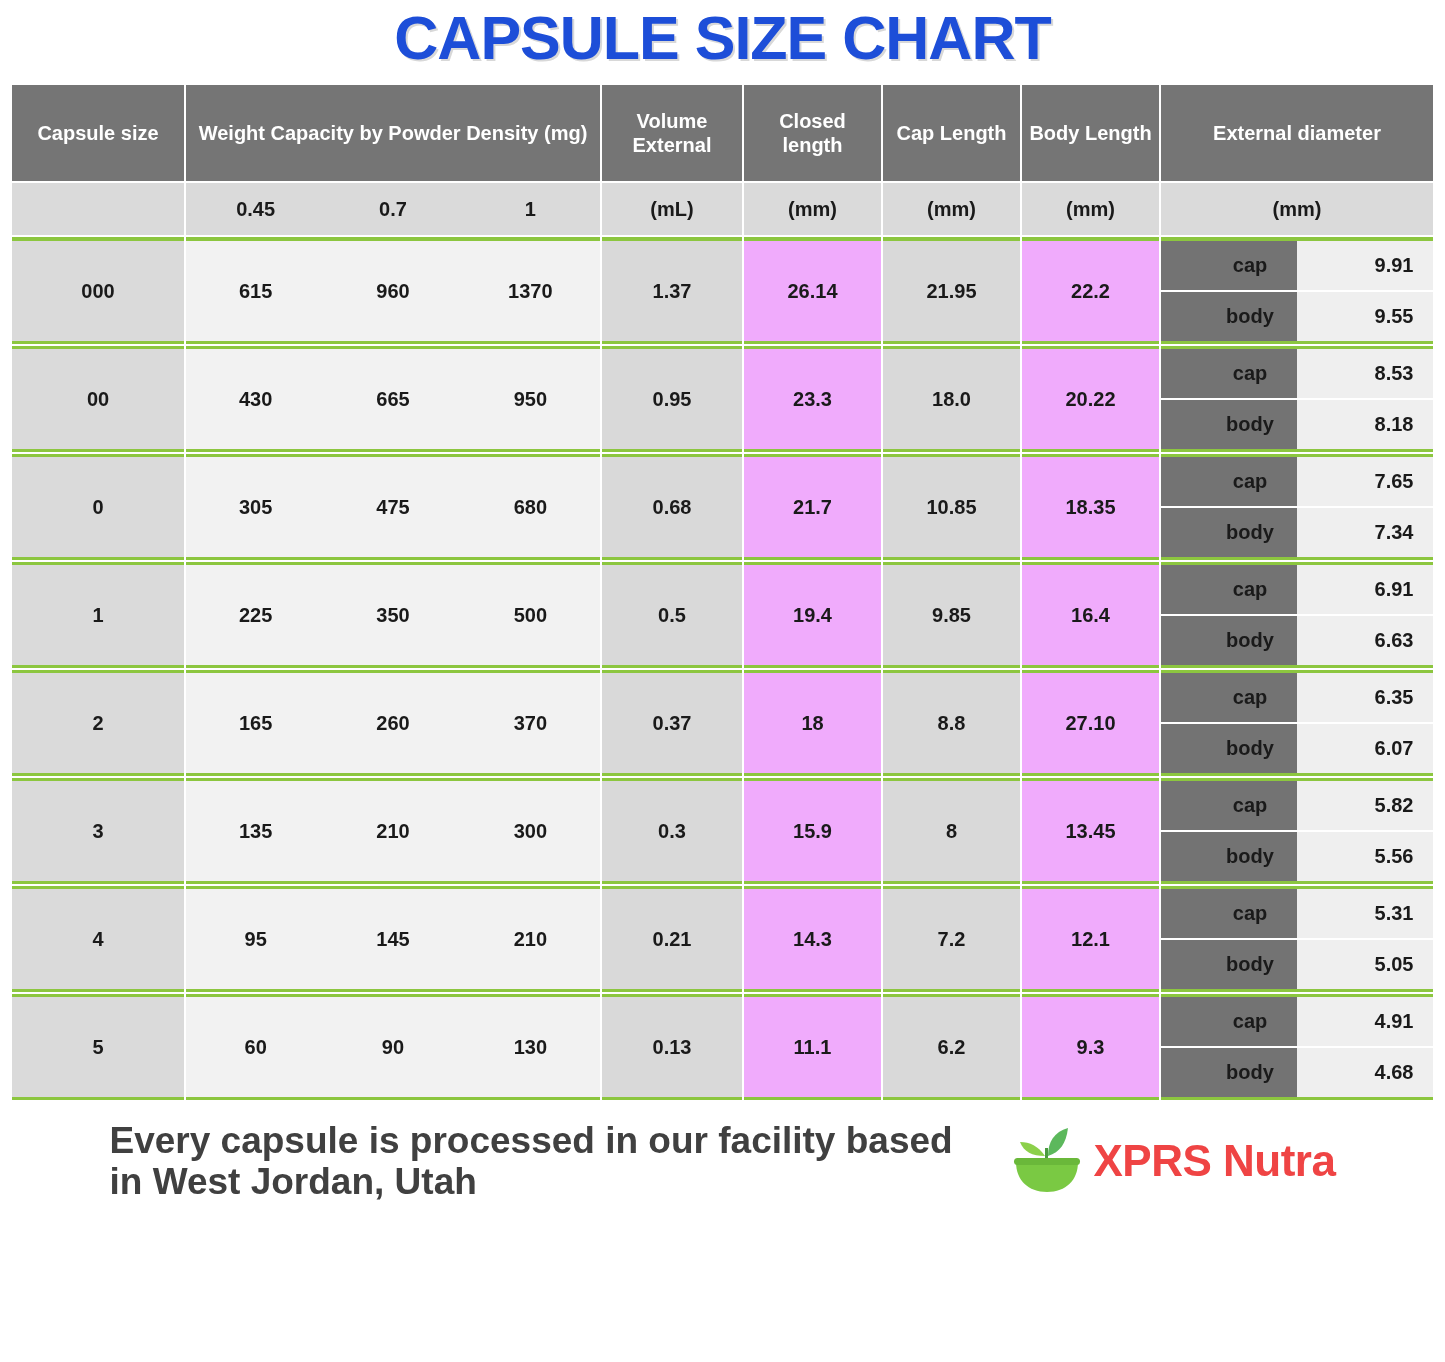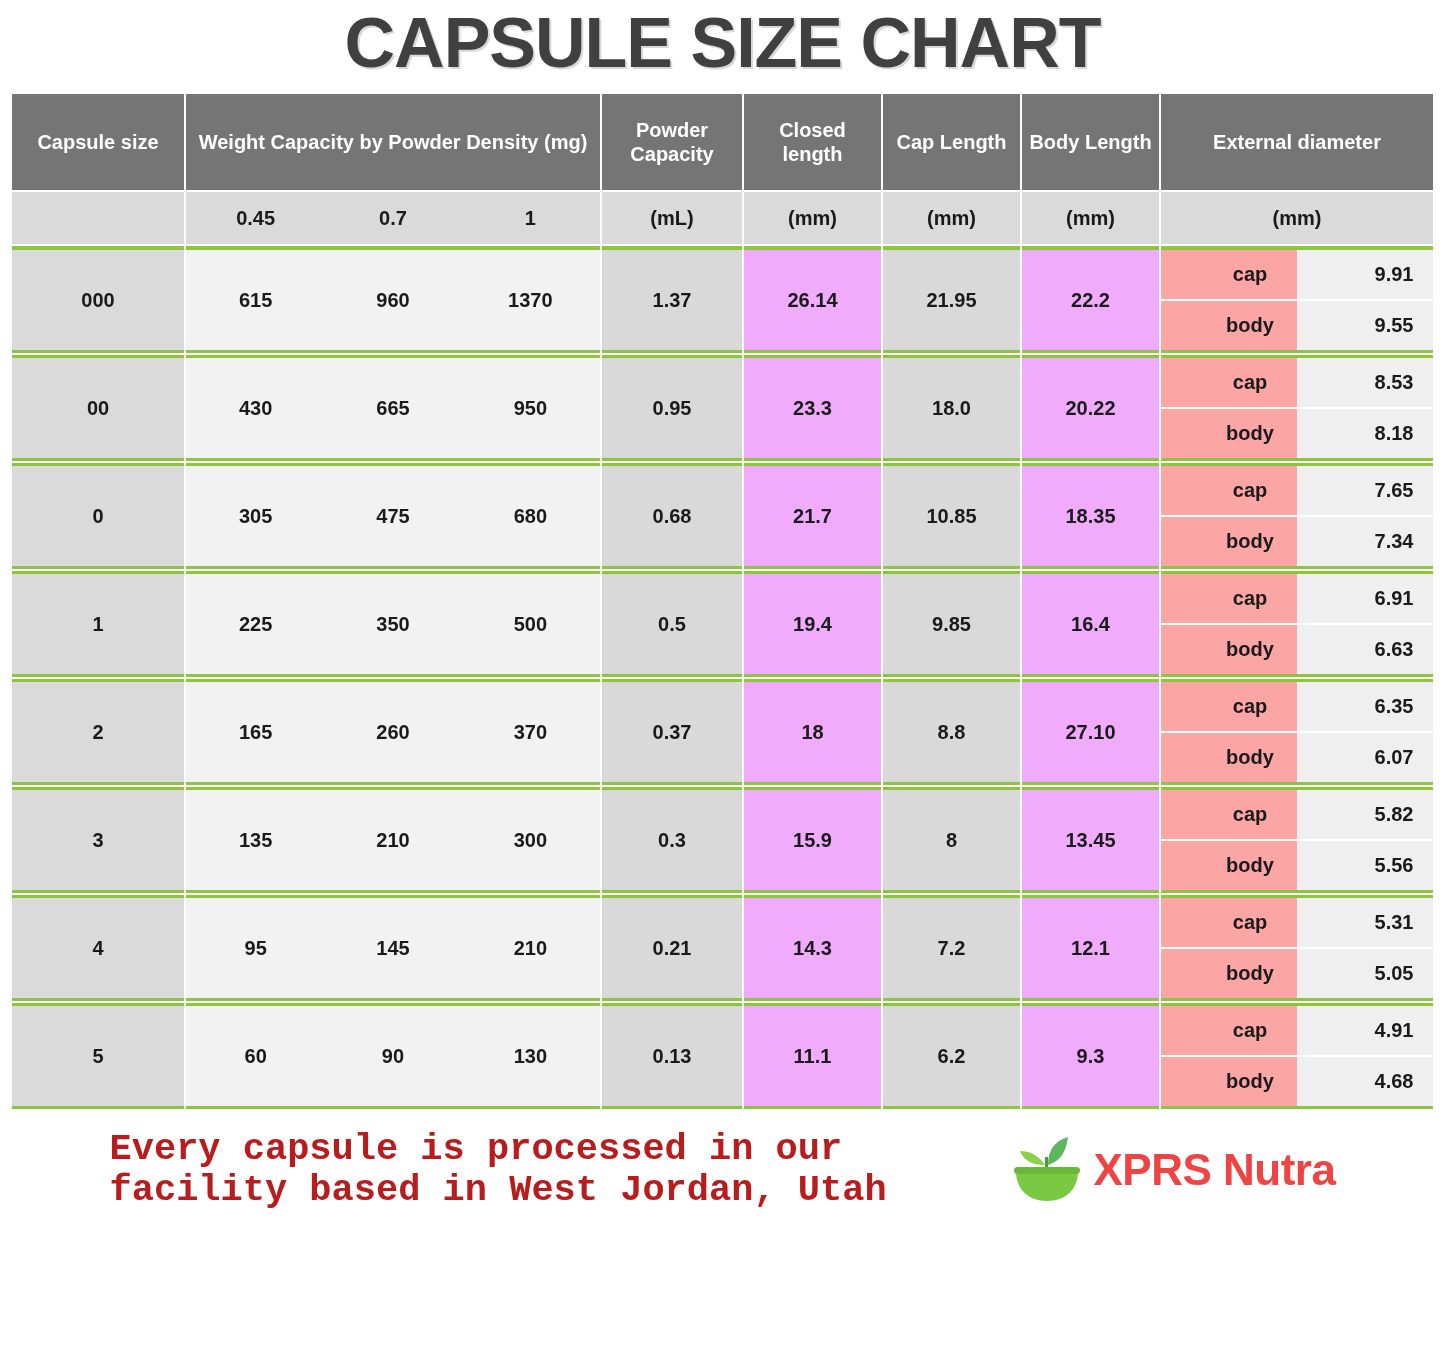--- a/index.html
+++ b/index.html
@@ -16,24 +16,24 @@
   .page {
     position: relative;
     width: 1445px;
     height: 1362px;
     box-sizing: border-box;
   }
 
   
   .title {
     text-align: center;
-    font-size: 70px;
+    font-size: 61px;
     font-weight: bold;
     letter-spacing: -1px;
-    color: #404040;
+    color: #1d4ed8;
     line-height: 1;
     padding: 8px 0 14px 0;
     text-shadow: 2px 2px 0 #d8d8d8;
   }
 
   
   .chart-wrap {
     padding: 0 10px;
   }
   table.chart {
@@ -80,21 +80,21 @@
   .c-light {
     background: #f2f2f2;
   }
   .c-mid {
     background: #d9d9d9;
   }
   .c-white {
     background: #f0abfc;
   }
   .c-diam-label {
-    background: #fca5a5;
+    background: #737373;
     text-align: left;
     padding-left: 42px !important;
     height: 49px;
     font-size: 20px;
   }
   .c-diam-val {
     background: #efefef;
     height: 49px;
     font-size: 20px;
     text-align: left;
@@ -135,25 +135,24 @@
   .footer {
     display: flex;
     align-items: center;
     justify-content: center;
     gap: 18px;
     padding: 18px 10px 8px 10px;
   }
   .footer-text {
     font-size: 37px;
     font-weight: bold;
-    color: #b91c1c;
+    color: #404040;
     line-height: 1.12;
     text-align: left;
     max-width: 880px;
-    font-family: Liberation Mono, monospace;
   }
   .brand {
     display: flex;
     align-items: center;
     gap: 8px;
   }
   .brand-logo {
     width: 78px;
     height: 78px;
     position: relative;
@@ -183,21 +182,21 @@
         <col style="width:137px">
         <col style="width:137px">
         <col style="width:137px">
         <col style="width:272px">
       </colgroup>
 
       <thead>
         <tr>
           <th class="hdr">Capsule size</th>
           <th class="hdr">Weight Capacity by Powder Density (mg)</th>
-          <th class="hdr hdr-sm">Powder Capacity</th>
+          <th class="hdr hdr-sm">Volume External</th>
           <th class="hdr hdr-sm">Closed length</th>
           <th class="hdr hdr-sm">Cap Length</th>
           <th class="hdr hdr-sm">Body Length</th>
           <th class="hdr hdr-sm">External diameter</th>
         </tr>
 
         <tr>
           <td class="units units-blank"></td>
           <td class="units">
             <table class="sub3">

